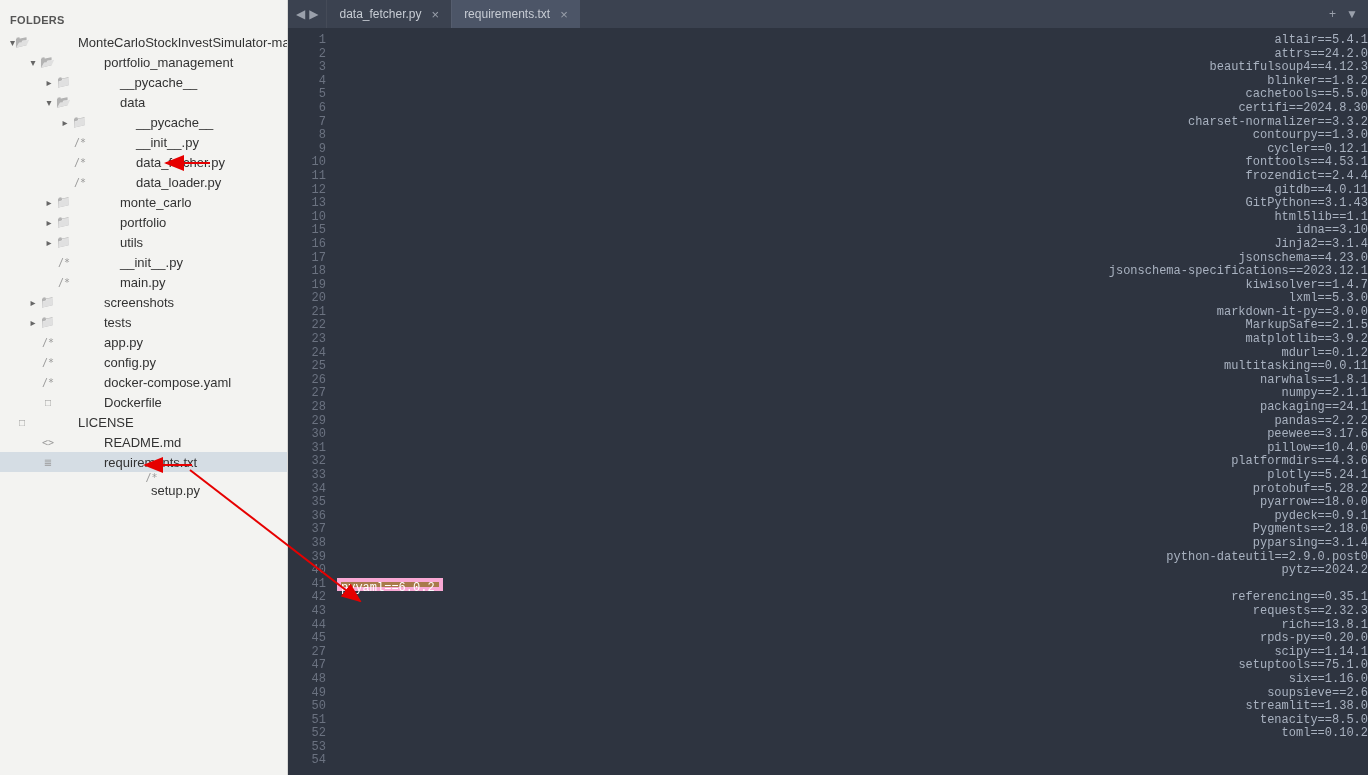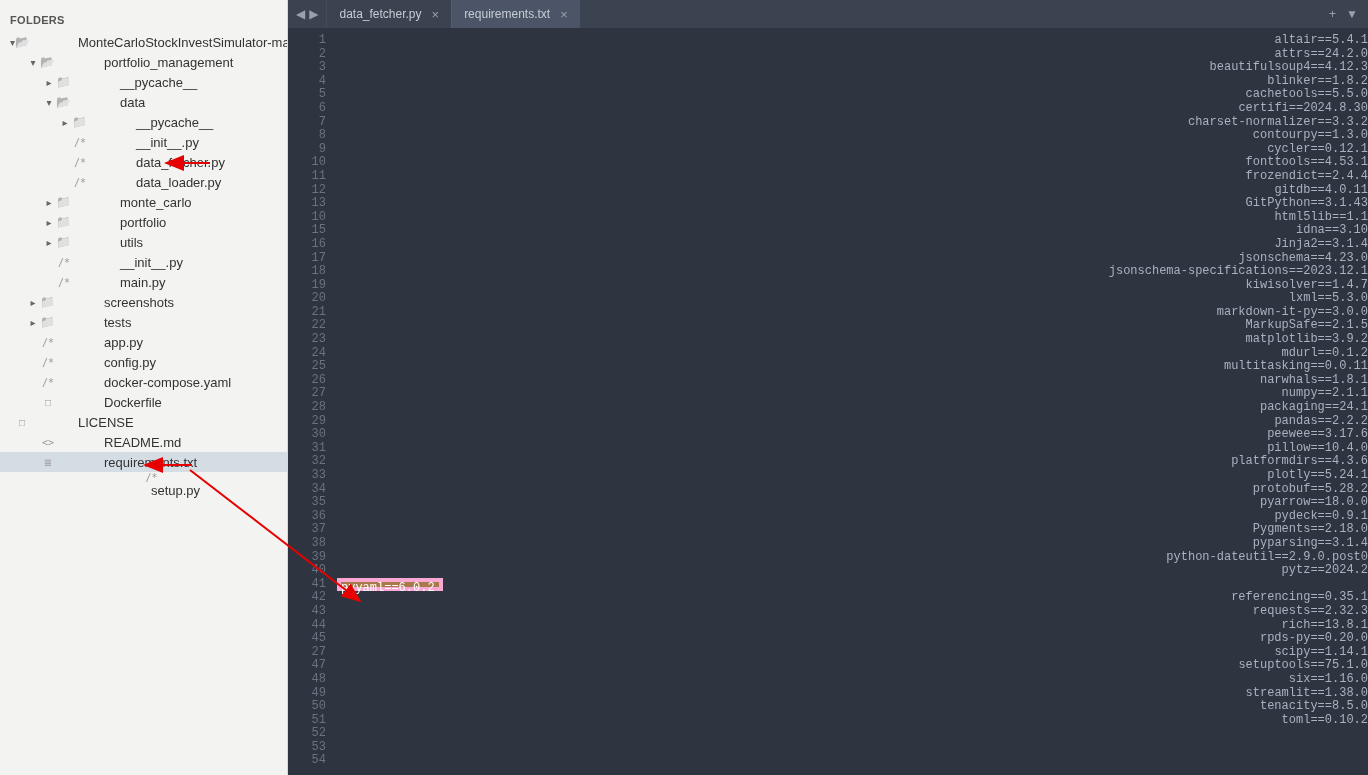--- a/index.html
+++ b/index.html
@@ -385,20 +385,21 @@
         <div class="code-line">python-dateutil==2.9.0.post0</div>
         <div class="code-line">pytz==2024.2</div>
         <div style="height: 13.6px;"><div class="code-line highlighted">pyyaml==6.0.2</div></div>
         <div class="code-line">referencing==0.35.1</div>
         <div class="code-line">requests==2.32.3</div>
         <div class="code-line">rich==13.8.1</div>
         <div class="code-line">rpds-py==0.20.0</div>
         <div class="code-line">scipy==1.14.1</div>
         <div class="code-line">setuptools==75.1.0</div>
         <div class="code-line">six==1.16.0</div>
+        <div class="code-line">soupsieve==2.6</div>
         <div class="code-line">streamlit==1.38.0</div>
         <div class="code-line">tenacity==8.5.0</div>
         <div class="code-line">toml==0.10.2</div>
       </div>
   </div>
 </div>
 
 <svg class="overlay" width="1368" height="775">
   <defs>
     <marker id="ah" markerWidth="10" markerHeight="8" refX="9" refY="4" orient="auto">

